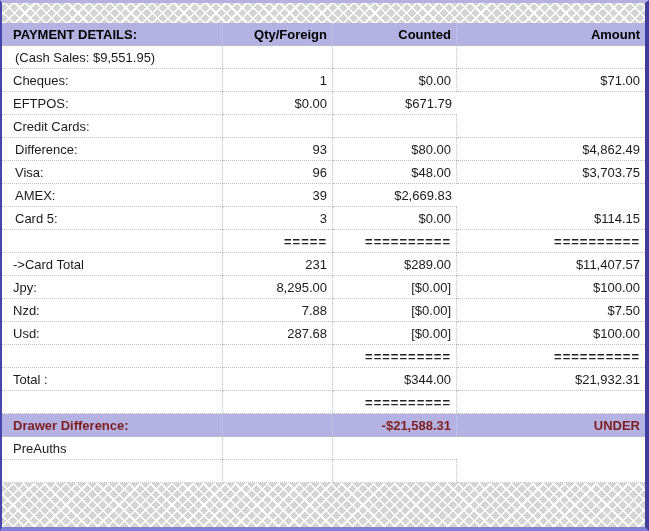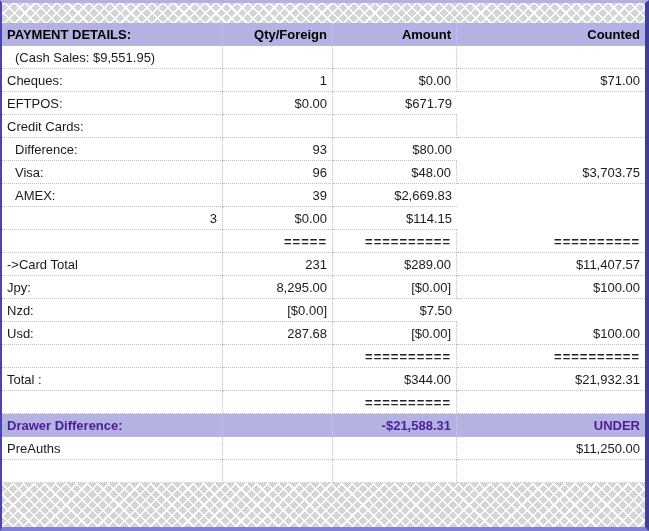--- a/index.html
+++ b/index.html
@@ -37,49 +37,49 @@
     border-right: 1px dotted #bfbfbf;
     border-bottom: 1px dotted #bfbfbf;
     font-size: 13px;
     line-height: 21px;
     color: #1b1b1b;
     white-space: nowrap;
     overflow: hidden;
     padding-top: 1px;
   }
   .cell:last-child { border-right: none; }
-  .cell.label { text-align: left; padding-left: 5px; }
+  .cell.label { text-align: left; padding-left: 11px; }
   .cell.label.indent { padding-left: 13px; }
   .cell.num { text-align: right; padding-right: 5px; }
   .row.highlight .cell {
     background: #b3b2e3;
     font-weight: bold;
-    color: #4c1d95;
+    color: #7f1d1d;
     border-right-color: #cfcfea;
   }
   .row.header-row .cell {
     background: #b3b2e3;
     font-weight: bold;
     color: #000000;
     border-right-color: #cfcfea;
   }
   .row.separator .cell { letter-spacing: 1px; font-weight: bold; color: #222; }
 </style>
 </head>
 <body>
 
 <div class="window">
   <div class="hatch hatch-top"></div>
 
   <div class="grid">
     <div class="row header-row">
       <div class="cell label">PAYMENT DETAILS:</div>
       <div class="cell num">Qty/Foreign</div>
+      <div class="cell num">Counted</div>
       <div class="cell num">Amount</div>
-      <div class="cell num">Counted</div>
     </div>
     <div id="table-body">
         <div class="row">
           <div class="cell label indent">(Cash Sales: $9,551.95)</div>
           <div class="cell num"></div>
           <div class="cell num"></div>
           <div class="cell num"></div>
         </div>
         <div class="row">
           <div class="cell label">Cheques:</div>
@@ -95,33 +95,35 @@
         <div class="row">
           <div class="cell label">Credit Cards:</div>
           <div class="cell num"></div>
           <div class="cell num"></div>
           <div class="cell num"></div>
         </div>
         <div class="row">
           <div class="cell label indent">Difference:</div>
           <div class="cell num">93</div>
           <div class="cell num">$80.00</div>
+          <div class="cell num">$4,862.49</div>
         </div>
         <div class="row">
           <div class="cell label indent">Visa:</div>
           <div class="cell num">96</div>
           <div class="cell num">$48.00</div>
           <div class="cell num">$3,703.75</div>
         </div>
         <div class="row">
           <div class="cell label indent">AMEX:</div>
           <div class="cell num">39</div>
           <div class="cell num">$2,669.83</div>
         </div>
         <div class="row">
+          <div class="cell label indent">Card 5:</div>
           <div class="cell num">3</div>
           <div class="cell num">$0.00</div>
           <div class="cell num">$114.15</div>
         </div>
         <div class="row separator">
           <div class="cell label"></div>
           <div class="cell num">=====</div>
           <div class="cell num">==========</div>
           <div class="cell num">==========</div>
         </div>
@@ -132,20 +134,21 @@
           <div class="cell num">$11,407.57</div>
         </div>
         <div class="row">
           <div class="cell label">Jpy:</div>
           <div class="cell num">8,295.00</div>
           <div class="cell num">[$0.00]</div>
           <div class="cell num">$100.00</div>
         </div>
         <div class="row">
           <div class="cell label">Nzd:</div>
+          <div class="cell num">7.88</div>
           <div class="cell num">[$0.00]</div>
           <div class="cell num">$7.50</div>
         </div>
         <div class="row">
           <div class="cell label">Usd:</div>
           <div class="cell num">287.68</div>
           <div class="cell num">[$0.00]</div>
           <div class="cell num">$100.00</div>
         </div>
         <div class="row separator">
@@ -169,21 +172,20 @@
         <div class="row highlight">
           <div class="cell label">Drawer Difference:</div>
           <div class="cell num"></div>
           <div class="cell num">-$21,588.31</div>
           <div class="cell num">UNDER</div>
         </div>
         <div class="row">
           <div class="cell label">PreAuths</div>
           <div class="cell num"></div>
           <div class="cell num"></div>
-          <div class="cell num">$11,250.00</div>
         </div>
         <div class="row">
           <div class="cell label"></div>
           <div class="cell num"></div>
           <div class="cell num"></div>
           <div class="cell num"></div>
         </div>
       </div>
   </div>
 

